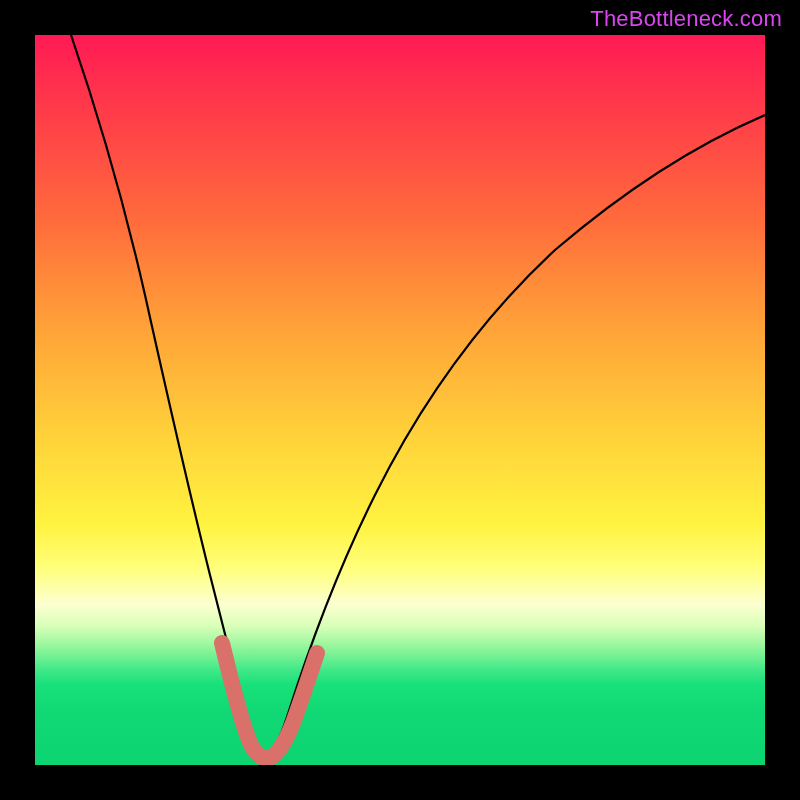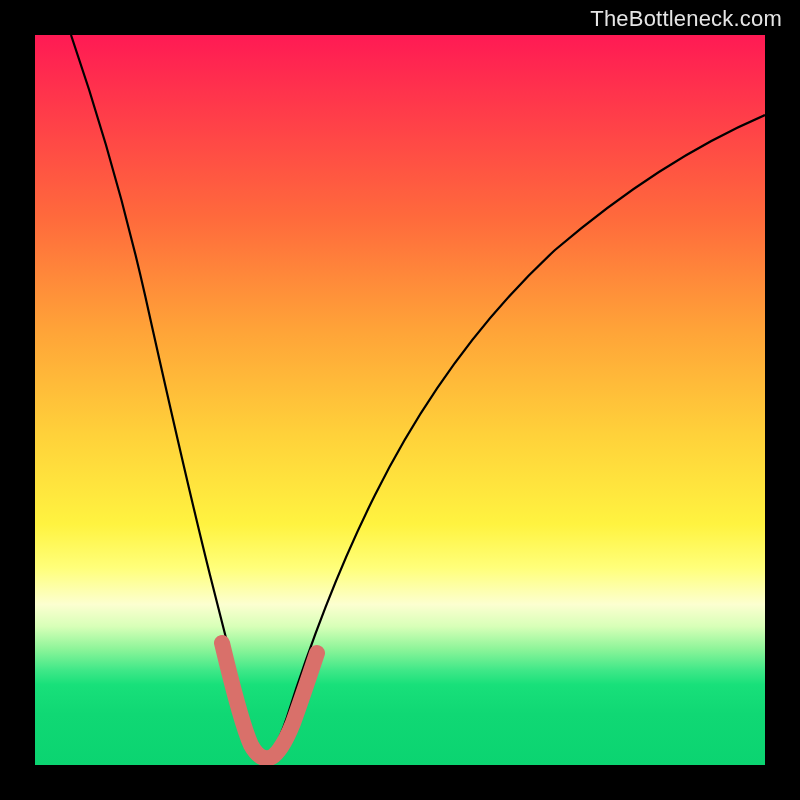--- a/index.html
+++ b/index.html
@@ -41,21 +41,21 @@
       #40e888 87%,
       #18e07a 89%,
       #10d874 93%,
       #0bd471 100%
     );
   }
   .watermark {
     position: absolute;
     top: 6px;
     right: 18px;
-    color: #e5e5e5;
+    color: #d946ef;
     font-size: 22px;
     letter-spacing: 0.2px;
     font-weight: 400;
   }
   svg.curve {
     position: absolute;
     left: 0;
     top: 0;
   }
 </style>

